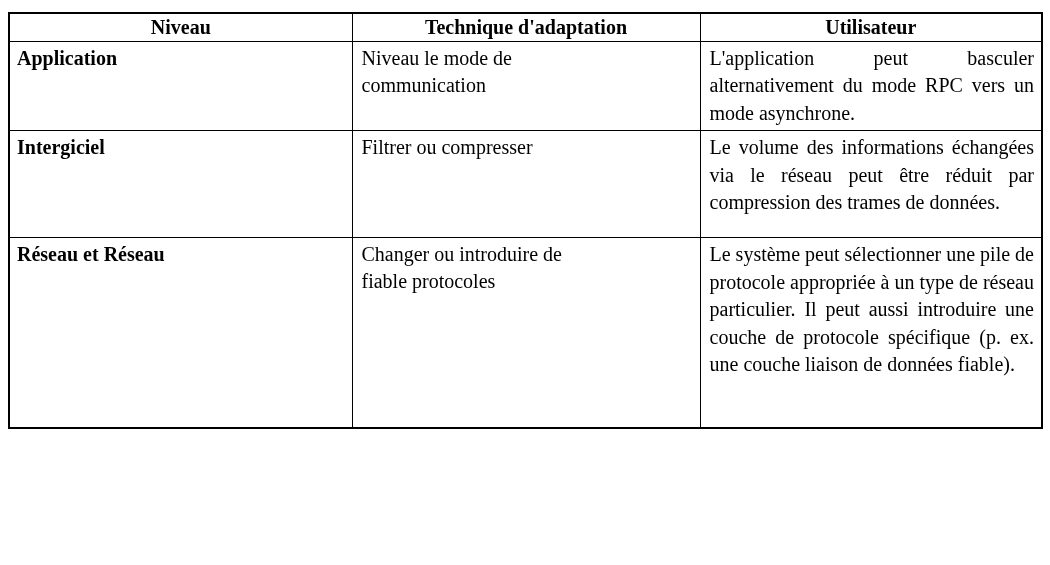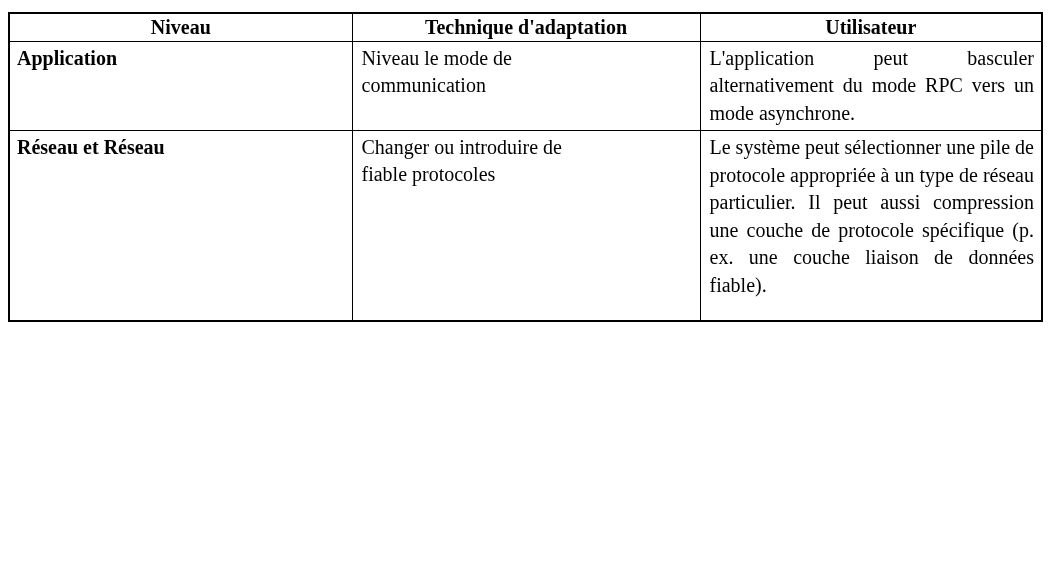--- a/index.html
+++ b/index.html
@@ -78,21 +78,26 @@
         <th class="hdr">Utilisateur</th>
       </tr>
     </thead>
     <tbody>
       <tr class="row-2">
         <td class="niveau">Application</td>
         <td class="technique">Niveau le mode de
 communication</td>
         <td class="description">L'application peut basculer alternativement du mode RPC vers un mode asynchrone.</td>
       </tr>
+      <tr class="row-3">
+        <td class="niveau">Intergiciel</td>
+        <td class="technique">Filtrer ou compresser</td>
+        <td class="description">Le volume des informations échangées via le réseau peut être réduit par compression des trames de données.</td>
+      </tr>
       <tr class="row-4">
         <td class="niveau">Réseau et Réseau</td>
         <td class="technique">Changer ou introduire de
 fiable protocoles</td>
-        <td class="description">Le système peut sélectionner une pile de protocole appropriée à un type de réseau particulier. Il peut aussi compression une couche de protocole spécifique (p. ex. une couche liaison de données fiable).</td>
+        <td class="description">Le système peut sélectionner une pile de protocole appropriée à un type de réseau particulier. Il peut aussi introduire une couche de protocole spécifique (p. ex. une couche liaison de données fiable).</td>
       </tr>
     </tbody>
   </table>
 </div>
 
 </body></html>

